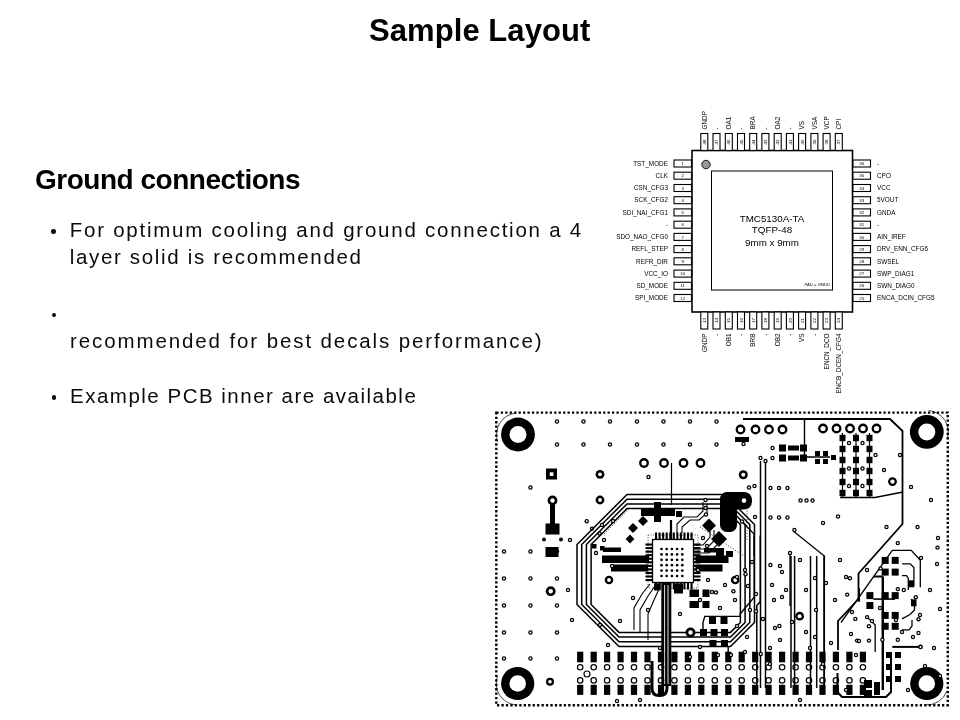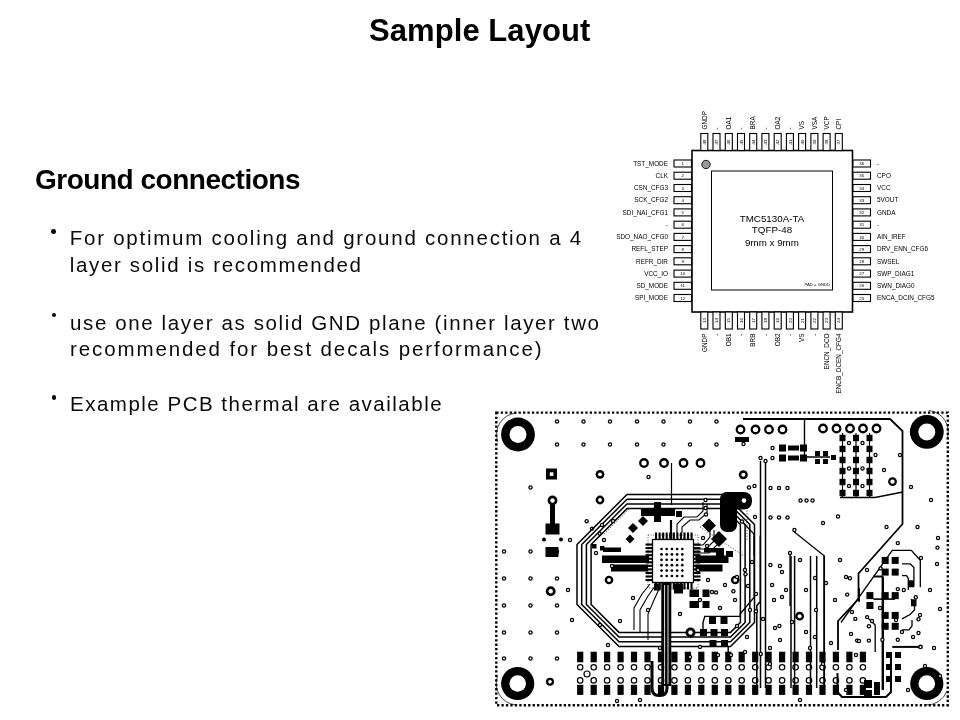--- a/index.html
+++ b/index.html
@@ -1,33 +1,32 @@
 <!DOCTYPE html>
 <html><head><meta charset="utf-8">
 <style>
 html,body{margin:0;padding:0;}
 body{width:960px;height:720px;background:#fff;font-family:"Liberation Sans",sans-serif;overflow:hidden;}
 .abs{position:absolute;}
 #title{left:369px;top:14.8px;font-size:31px;line-height:1;font-weight:bold;letter-spacing:0.069px;color:#000;white-space:nowrap;}
 #head{left:35px;top:165.7px;font-size:28px;line-height:1;font-weight:bold;letter-spacing:-0.488px;color:#000;white-space:nowrap;text-align:right;}
-.bl{font-size:20.5px;line-height:1;color:#0a0a0a;white-space:nowrap;margin-top:8px;}
+.bl{font-size:20.5px;line-height:1;color:#0a0a0a;white-space:nowrap;}
 .bdot{width:4.6px;height:4.6px;border-radius:50%;background:#0a0a0a;}
 </style></head>
 <body>
 <div style="position:relative;width:960px;height:720px">
 <div class="abs" id="title">Sample Layout</div>
 <div class="abs" id="head">Ground connections</div>
 <div class="abs bdot" style="left:51.1px;top:229.3px"></div>
 <div class="abs bl" style="left:69.7px;top:220.1px;letter-spacing:1.758px">For optimum cooling and ground connection a 4</div>
 <div class="abs bl" style="left:69.7px;top:246.6px;letter-spacing:1.671px">layer solid is recommended</div>
 <div class="abs bdot" style="left:51.5px;top:312.5px"></div>
-<div class="abs bl" style="left:70px;top:304.9px;letter-spacing:1.62px">use one layer as solid GND plane (inner layer two</div>
 <div class="abs bl" style="left:70px;top:331.1px;letter-spacing:1.894px">recommended for best decals performance)</div>
 <div class="abs bdot" style="left:51.5px;top:395.3px"></div>
-<div class="abs bl" style="left:70px;top:386.1px;letter-spacing:1.5px">Example PCB thermal are available</div>
+<div class="abs bl" style="left:70px;top:386.1px;letter-spacing:1.5px">Example PCB inner are available</div>
 <svg style="position:absolute;left:596px;top:98px" width="364" height="302" viewBox="596 98 364 302">
 <rect x="692" y="150.5" width="160.5" height="161.5" fill="#fff" stroke="#000" stroke-width="1.6"></rect>
 <rect x="711.5" y="171" width="121" height="119" fill="#fff" stroke="#000" stroke-width="1"></rect>
 <circle cx="706" cy="164.5" r="4.2" fill="#999" stroke="#000" stroke-width="0.9"></circle>
 <g font-family="Liberation Sans, sans-serif" fill="#000">
 <text x="772" y="221.7" font-size="9.8" text-anchor="middle">TMC5130A-TA</text>
 <text x="772" y="233.4" font-size="9.8" text-anchor="middle">TQFP-48</text>
 <text x="772" y="245.6" font-size="9.8" text-anchor="middle">9mm x 9mm</text>
 <text x="830" y="285.5" font-size="4.2" text-anchor="end">PAD = GNDD</text>
 </g>

